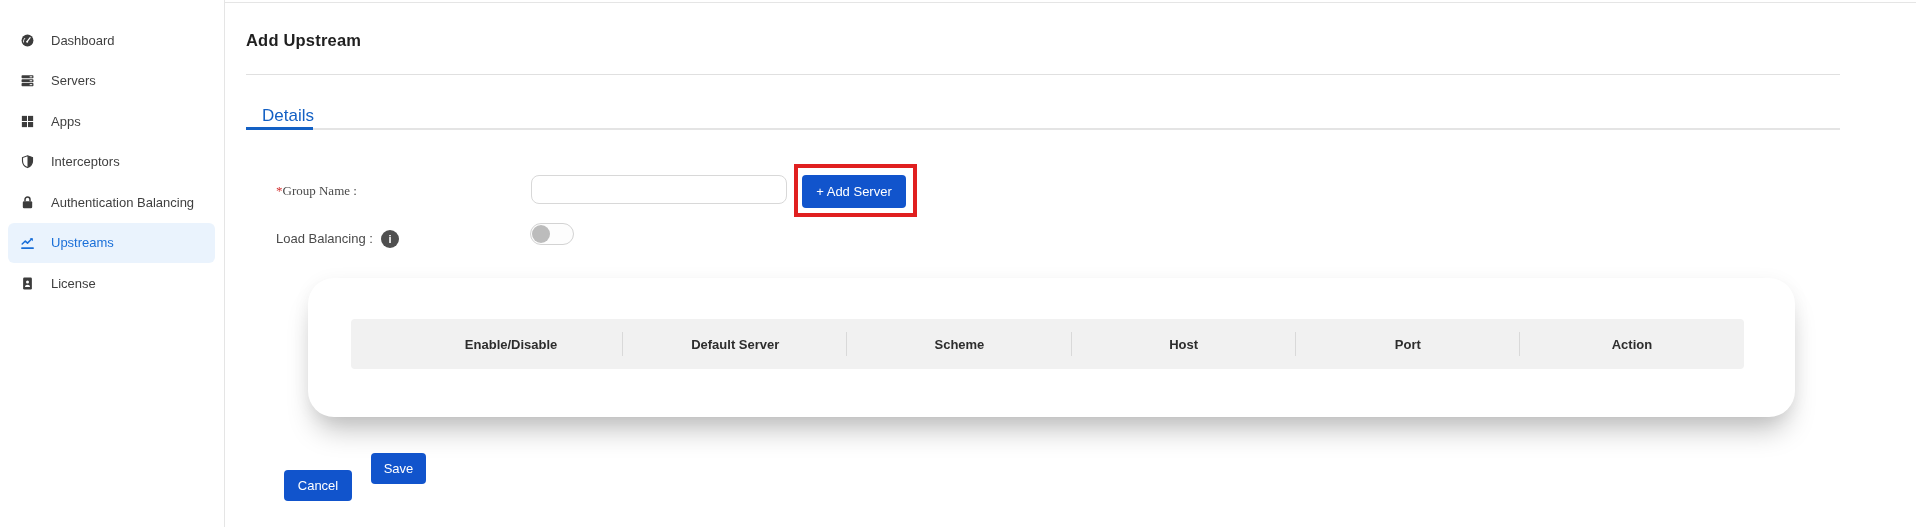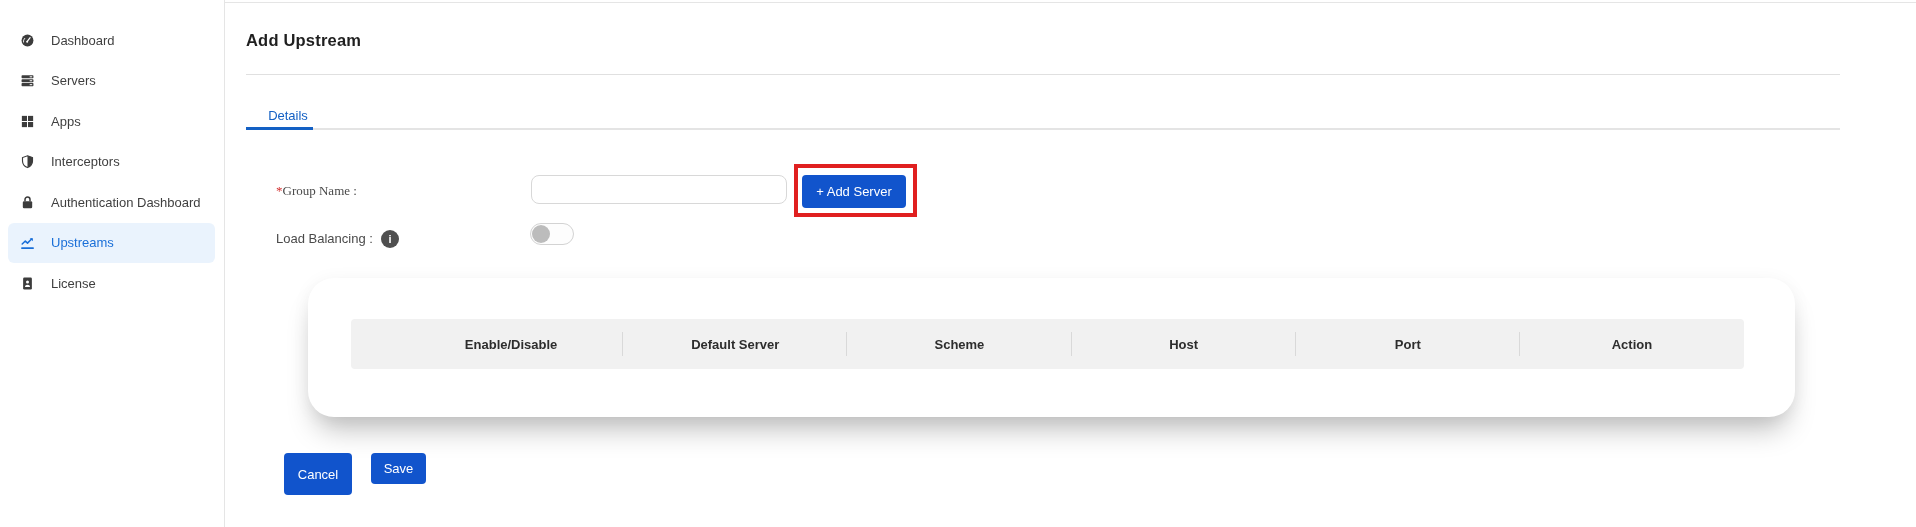--- a/index.html
+++ b/index.html
@@ -30,21 +30,21 @@
   
   .main { position:absolute; top:0; left:226px; width:1690px; height:527px; }
   .page-title { position:absolute; top:31px; left:20px; font-size:16.5px; font-weight:600; color:#1f1f1f; letter-spacing:0.2px; }
   .title-divider { position:absolute; top:74px; left:20px; width:1594px; height:1px; background:#e0e0e0; }
 
   .tabbar-border { position:absolute; top:128px; left:20px; width:1594px; height:2px; background:#e4e4e4; }
   .tab {
     position:absolute; top:101px; left:20px; width:67px; height:29px;
     display:flex; align-items:center; justify-content:center; cursor:pointer;
   }
-  .tab .tab-lbl { font-size:13px; font-weight:500; color:var(--tab-blue,#1360c4);margin-left:17px; }
+  .tab .tab-lbl { font-size:17px; font-weight:500; color:var(--tab-blue,#1360c4);margin-left:17px; }
   .tab-underline { position:absolute; top:127px; left:20px; width:67px; height:3px; background:var(--tab-blue,#1360c4); }
 
   
   .form-label { position:absolute; font-size:13px; color:#4a4a4a; }
   .req { color:#d32f2f; }
   .group-name-label { top:183px; left:50px;font-family:Liberation Serif, serif; }
   .lb-label { top:231px; left:50px;text-align:right; }
   .text-input {
     position:absolute; top:175px; left:305px; width:256px; height:29px;
     border:1px solid #d8d8d8; border-radius:8px; background:#fff; outline:none;
@@ -86,21 +86,21 @@
   }
   .th {
     position:relative; flex:1 1 0; display:flex; align-items:center; justify-content:center;
     font-size:13px; font-weight:700; color:#2d2d2d;
   }
   .th:not(:last-child)::after {
     content:""; position:absolute; right:0; top:13px; width:1px; height:24px; background:#d9d9d9;
   }
 
   
-  .cancel-btn { position:absolute; top:453px; left:58px; width:68px; height:42px;text-align:center; }
+  .cancel-btn { position:absolute; top:470px; left:58px; width:68px; height:31px;text-align:center; }
   .save-btn   { position:absolute; top:453px; left:145px; width:55px; height:31px; }
 </style>
 </head>
 <body>
 
 <div class="app">
   <div class="top-line"></div>
 
   <div class="sidebar">
     <div class="nav">
@@ -153,21 +153,21 @@
         <span class="lbl">Interceptors</span>
       </div>
 
       <div class="nav-item">
         <span class="ico">
           <svg width="15" height="15" viewBox="0 0 24 24">
             <rect x="4.5" y="10" width="15" height="11" rx="2" fill="#3c3c3c"></rect>
             <path d="M8 10V7.2a4 4 0 0 1 8 0V10" fill="none" stroke="#3c3c3c" stroke-width="2.4"></path>
           </svg>
         </span>
-        <span class="lbl">Authentication Dashboard</span>
+        <span class="lbl">Authentication Balancing</span>
       </div>
 
       <div class="nav-item active">
         <span class="ico">
           <svg width="15" height="15" viewBox="0 0 24 24">
             <path d="M3 21h18" stroke="#1a6fd8" stroke-width="2.6" stroke-linecap="round"></path>
             <polyline points="3.5,14.5 8.5,9.5 12,13 18.5,6.5" fill="none" stroke="#1a6fd8" stroke-width="2.4" stroke-linejoin="round" stroke-linecap="round"></polyline>
             <path d="M15.6 5h5v5z" fill="#1a6fd8"></path>
           </svg>
         </span>

